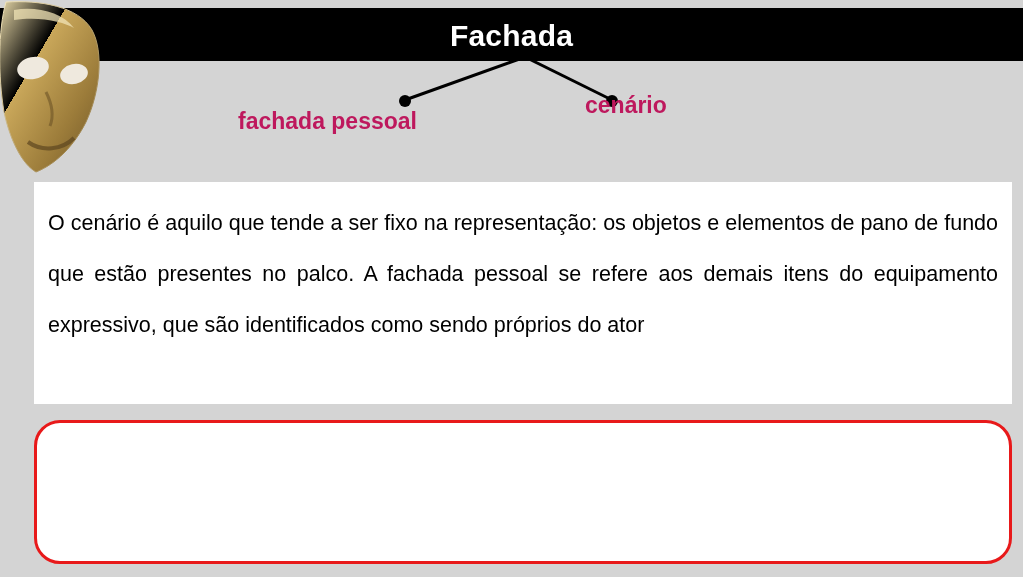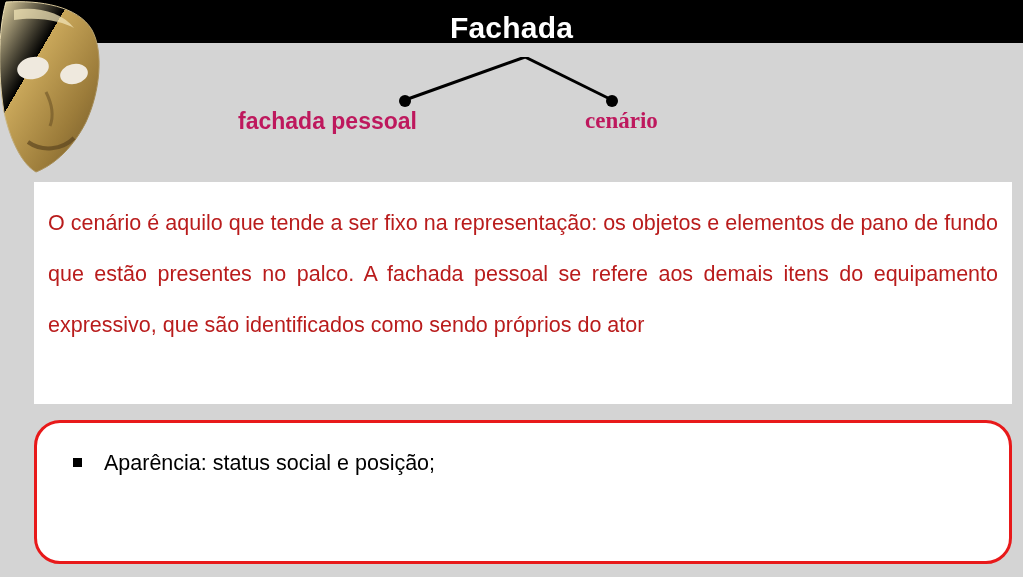--- a/index.html
+++ b/index.html
@@ -12,23 +12,23 @@
     background: #d4d4d4;
     font-family: "Liberation Sans", sans-serif;
     overflow: hidden;
     position: relative;
   }
 
   
   .title-bar {
     position: absolute;
     left: 0;
-    top: 0;
+    top: 8px;
     width: 1023px;
-    height: 43px;
+    height: 53px;
     background: #000000;
   }
   .title-text {
     position: absolute;
     left: 0;
     top: 0;
     width: 1023px;
     height: 57px;
     line-height: 55px;
     text-align: center;
@@ -62,39 +62,38 @@
     font-weight: bold;
     color: #be185d;
     white-space: nowrap;
   }
   .label-personal {
     left: 238px;
     top: 108px;
   }
   .label-scenario {
     left: 585px;
-    top: 108px;
-    font-family: Liberation Serif, serif;
+    top: 92px;
   }
 
   
   .para-panel {
     position: absolute;
     left: 34px;
     top: 182px;
     width: 978px;
     height: 222px;
     background: #ffffff;
     box-sizing: border-box;
     padding: 16px 12px 10px 12px;
   }
   .para-text {
     font-size: 21.5px;
     line-height: 51px;
-    color: #b91c1c;
+    color: #000000;
     text-align: justify;
     text-justify: inter-word;
     margin: 0;
     padding: 0 2px;
   }
 
   
   .bullet-box {
     position: absolute;
     left: 34px;
@@ -171,18 +170,14 @@
 
 <div class="branch-label label-personal">fachada pessoal</div>
 <div class="branch-label label-scenario">cenário</div>
 
 <div class="para-panel">
   <p class="para-text">O cenário é aquilo que tende a ser fixo na representação: os objetos e elementos de pano de fundo que estão presentes no palco. A fachada pessoal se refere aos demais itens do equipamento expressivo, que são identificados como sendo próprios do ator</p>
 </div>
 
 <div class="bullet-box">
   <ul class="bullet-list">
-    <li class="bullet-item">
-      <span class="bullet-marker"></span>
-      <span class="bullet-text">Aparência: status social e posição;</span>
-    </li>
   </ul>
 </div>
 
 </body></html>

